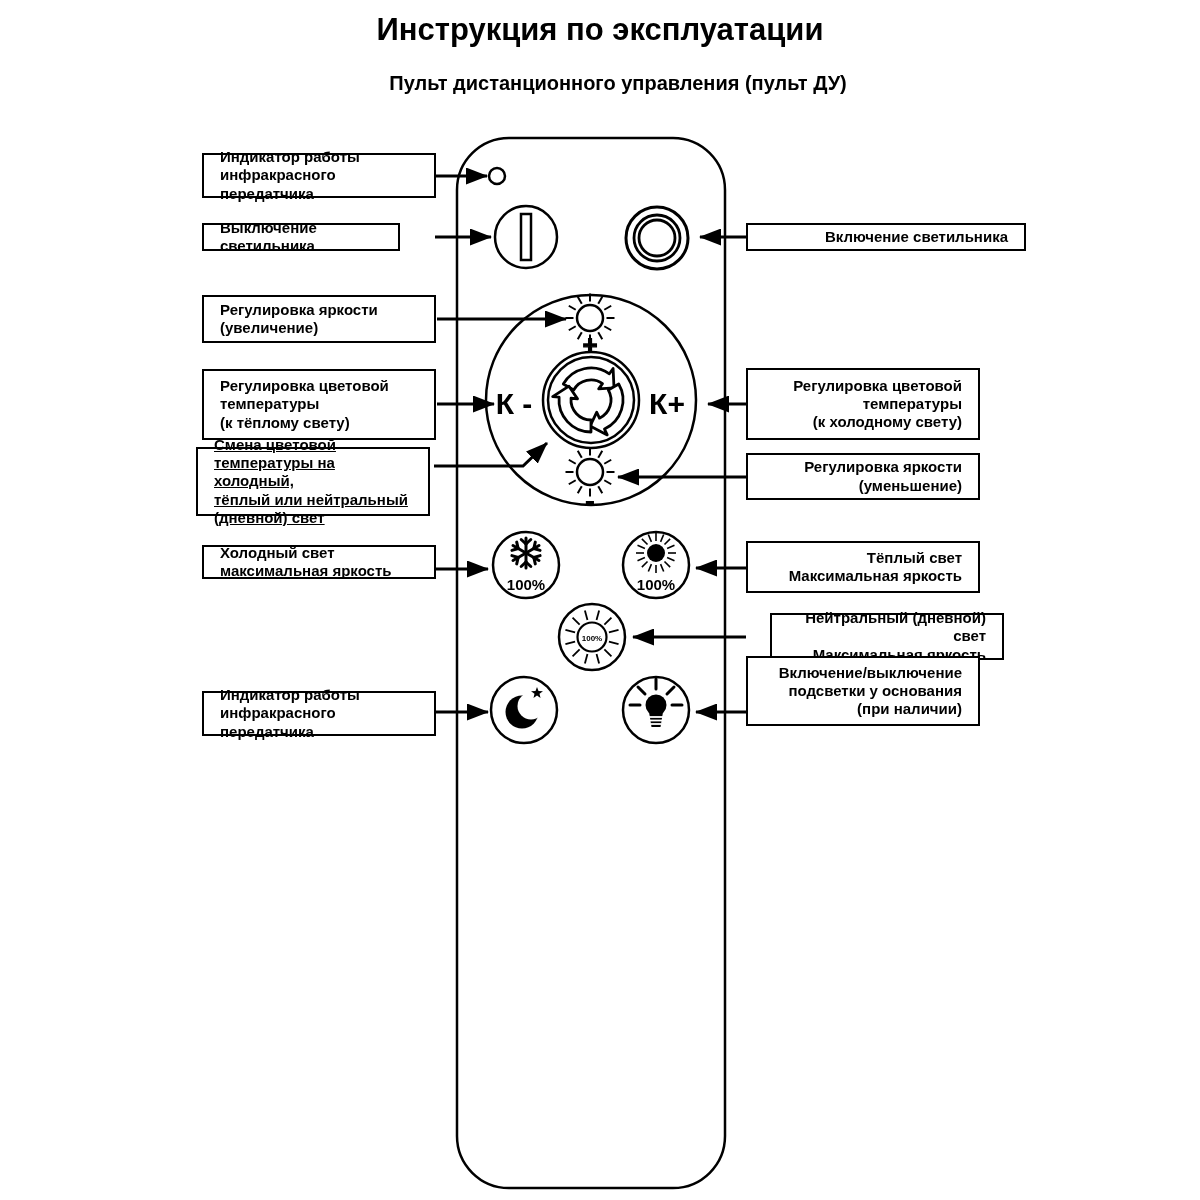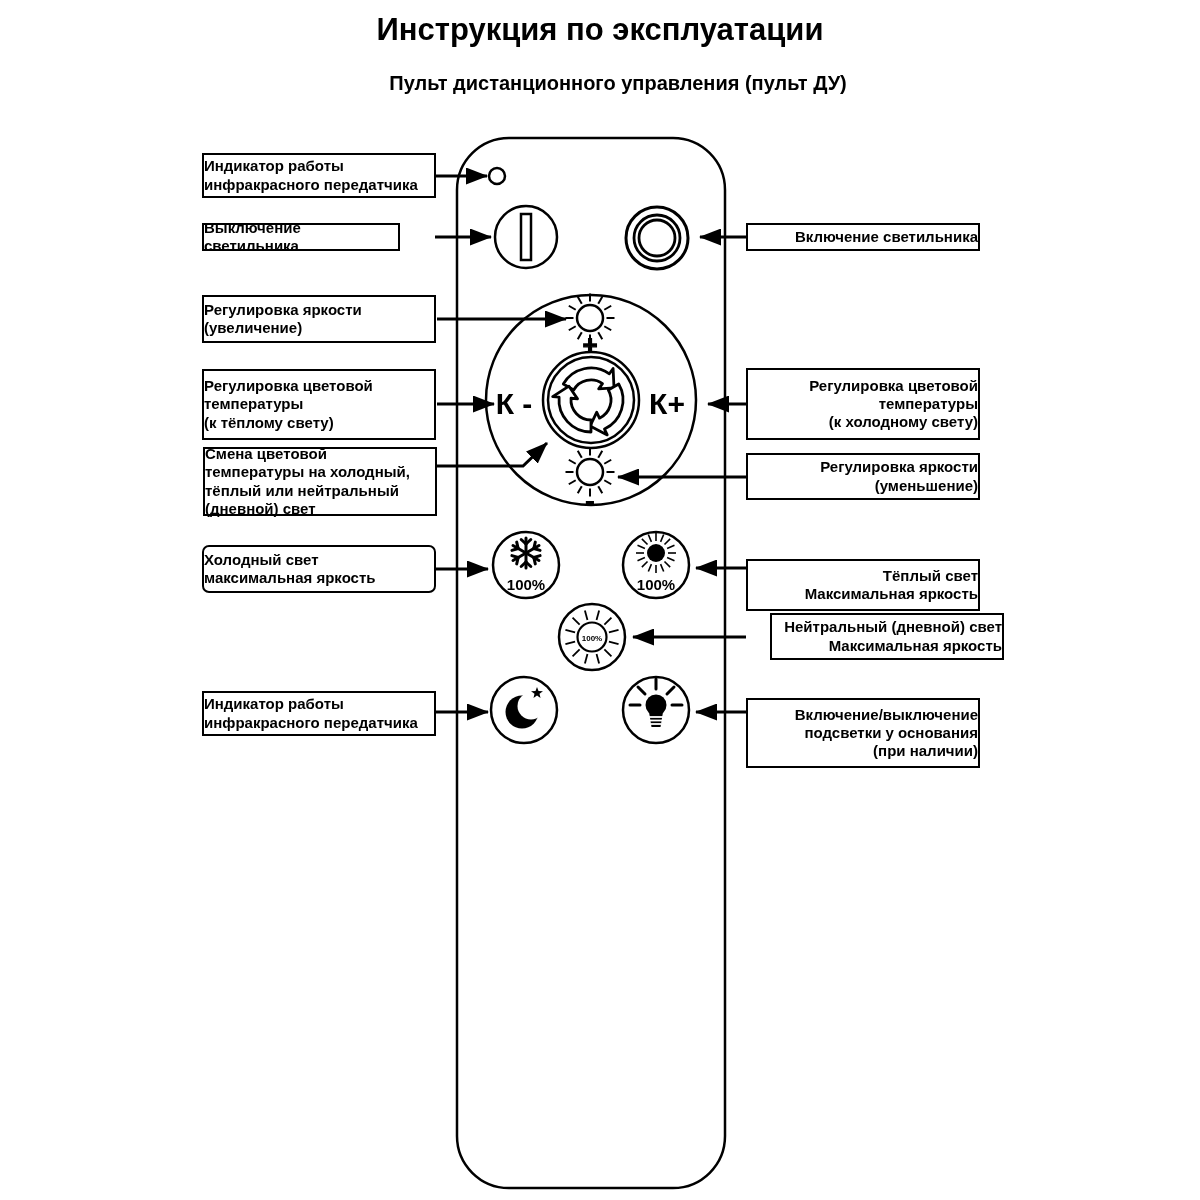--- a/index.html
+++ b/index.html
@@ -12,21 +12,21 @@
     font-size:31px;font-weight:bold;
   }
   .subtitle{
     position:absolute;top:72px;left:0;width:1200px;text-align:center;
     font-size:20px;font-weight:bold;margin-left:18px;
   }
   svg.diagram{position:absolute;left:0;top:0;}
   .label-box{
     position:absolute;box-sizing:border-box;background:#fff;
     border:2.5px solid #000;font-size:15px;font-weight:bold;line-height:1.22;
-    padding:2px 0;white-space:pre-line;display:flex;align-items:center;
+    padding:2px 16px;white-space:pre-line;display:flex;align-items:center;
   }
   .label-box.right-al{justify-content:flex-end;text-align:right;}
 </style>
 </head>
 <body>
 
 <div class="title">Инструкция по эксплуатации</div>
 <div class="subtitle">Пульт дистанционного управления (пульт ДУ)</div>
 
 <svg class="diagram" width="1200" height="1200" viewBox="0 0 1200 1200">
@@ -217,34 +217,34 @@
 </svg>
 
 <div class="label-box" style="left:202px;top:153px;width:234px;height:45px;">Индикатор работы
 инфракрасного передатчика</div>
 <div class="label-box" style="left:202px;top:223px;width:198px;height:28px;">Выключение светильника</div>
 <div class="label-box" style="left:202px;top:295px;width:234px;height:48px;">Регулировка яркости
 (увеличение)</div>
 <div class="label-box" style="left:202px;top:369px;width:234px;height:71px;">Регулировка цветовой
 температуры
 (к тёплому свету)</div>
-<div class="label-box" style="left:203px;top:447px;width:234px;height:69px;">Смена цветовой
+<div class="label-box" style="left:196px;top:447px;width:234px;height:69px;text-decoration:underline;">Смена цветовой
 температуры на холодный,
 тёплый или нейтральный
 (дневной) свет</div>
-<div class="label-box" style="left:202px;top:545px;width:234px;height:48px;border-radius:7px;">Холодный свет
+<div class="label-box" style="left:202px;top:545px;width:234px;height:34px;">Холодный свет
 максимальная яркость</div>
 <div class="label-box" style="left:202px;top:691px;width:234px;height:45px;">Индикатор работы
 инфракрасного передатчика</div>
 
-<div class="label-box right-al" style="left:746px;top:223px;width:234px;height:28px;">Включение светильника</div>
+<div class="label-box right-al" style="left:746px;top:223px;width:280px;height:28px;">Включение светильника</div>
 <div class="label-box right-al" style="left:746px;top:368px;width:234px;height:72px;">Регулировка цветовой
 температуры
 (к холодному свету)</div>
 <div class="label-box right-al" style="left:746px;top:453px;width:234px;height:47px;">Регулировка яркости
 (уменьшение)</div>
-<div class="label-box right-al" style="left:746px;top:541px;width:234px;height:52px;margin-top:18px;">Тёплый свет
+<div class="label-box right-al" style="left:746px;top:541px;width:234px;height:52px;">Тёплый свет
 Максимальная яркость</div>
 <div class="label-box right-al" style="left:746px;top:613px;width:234px;height:47px;margin-left:24px;">Нейтральный (дневной) свет
 Максимальная яркость</div>
-<div class="label-box right-al" style="left:746px;top:698px;width:234px;height:70px;">Включение/выключение
+<div class="label-box right-al" style="left:746px;top:656px;width:234px;height:70px;">Включение/выключение
 подсветки у основания
 (при наличии)</div>
 
 </body></html>

